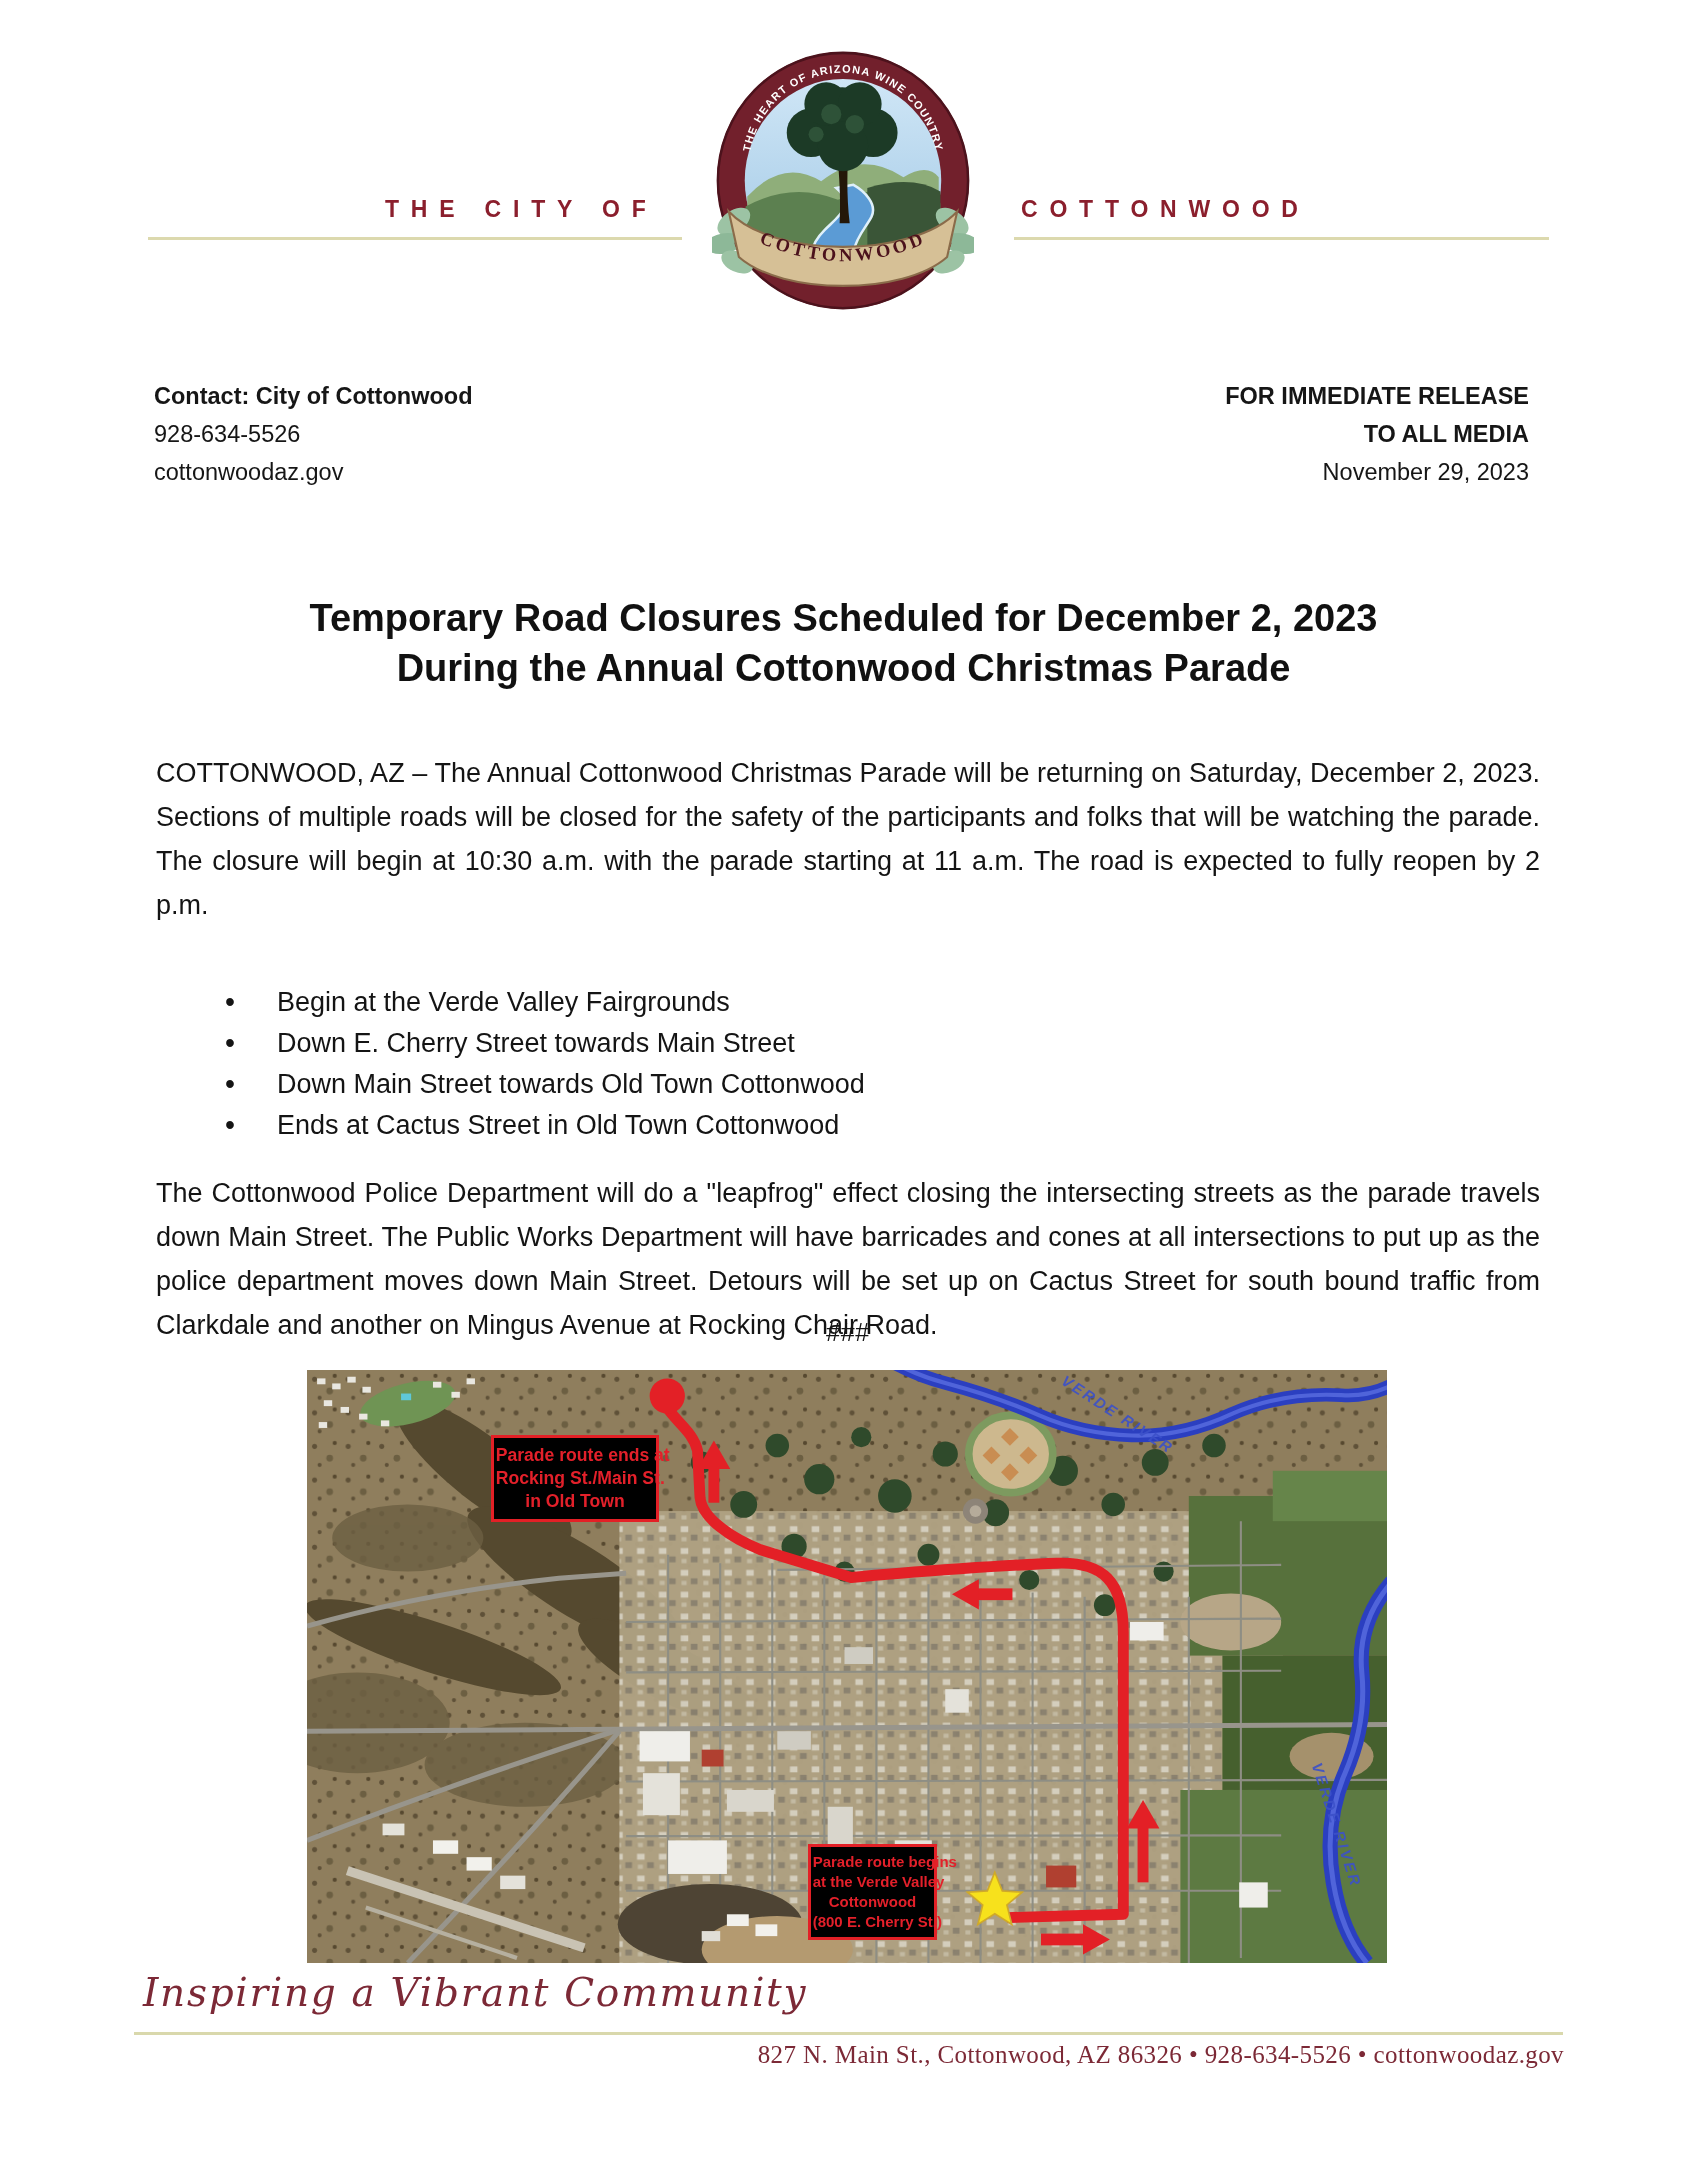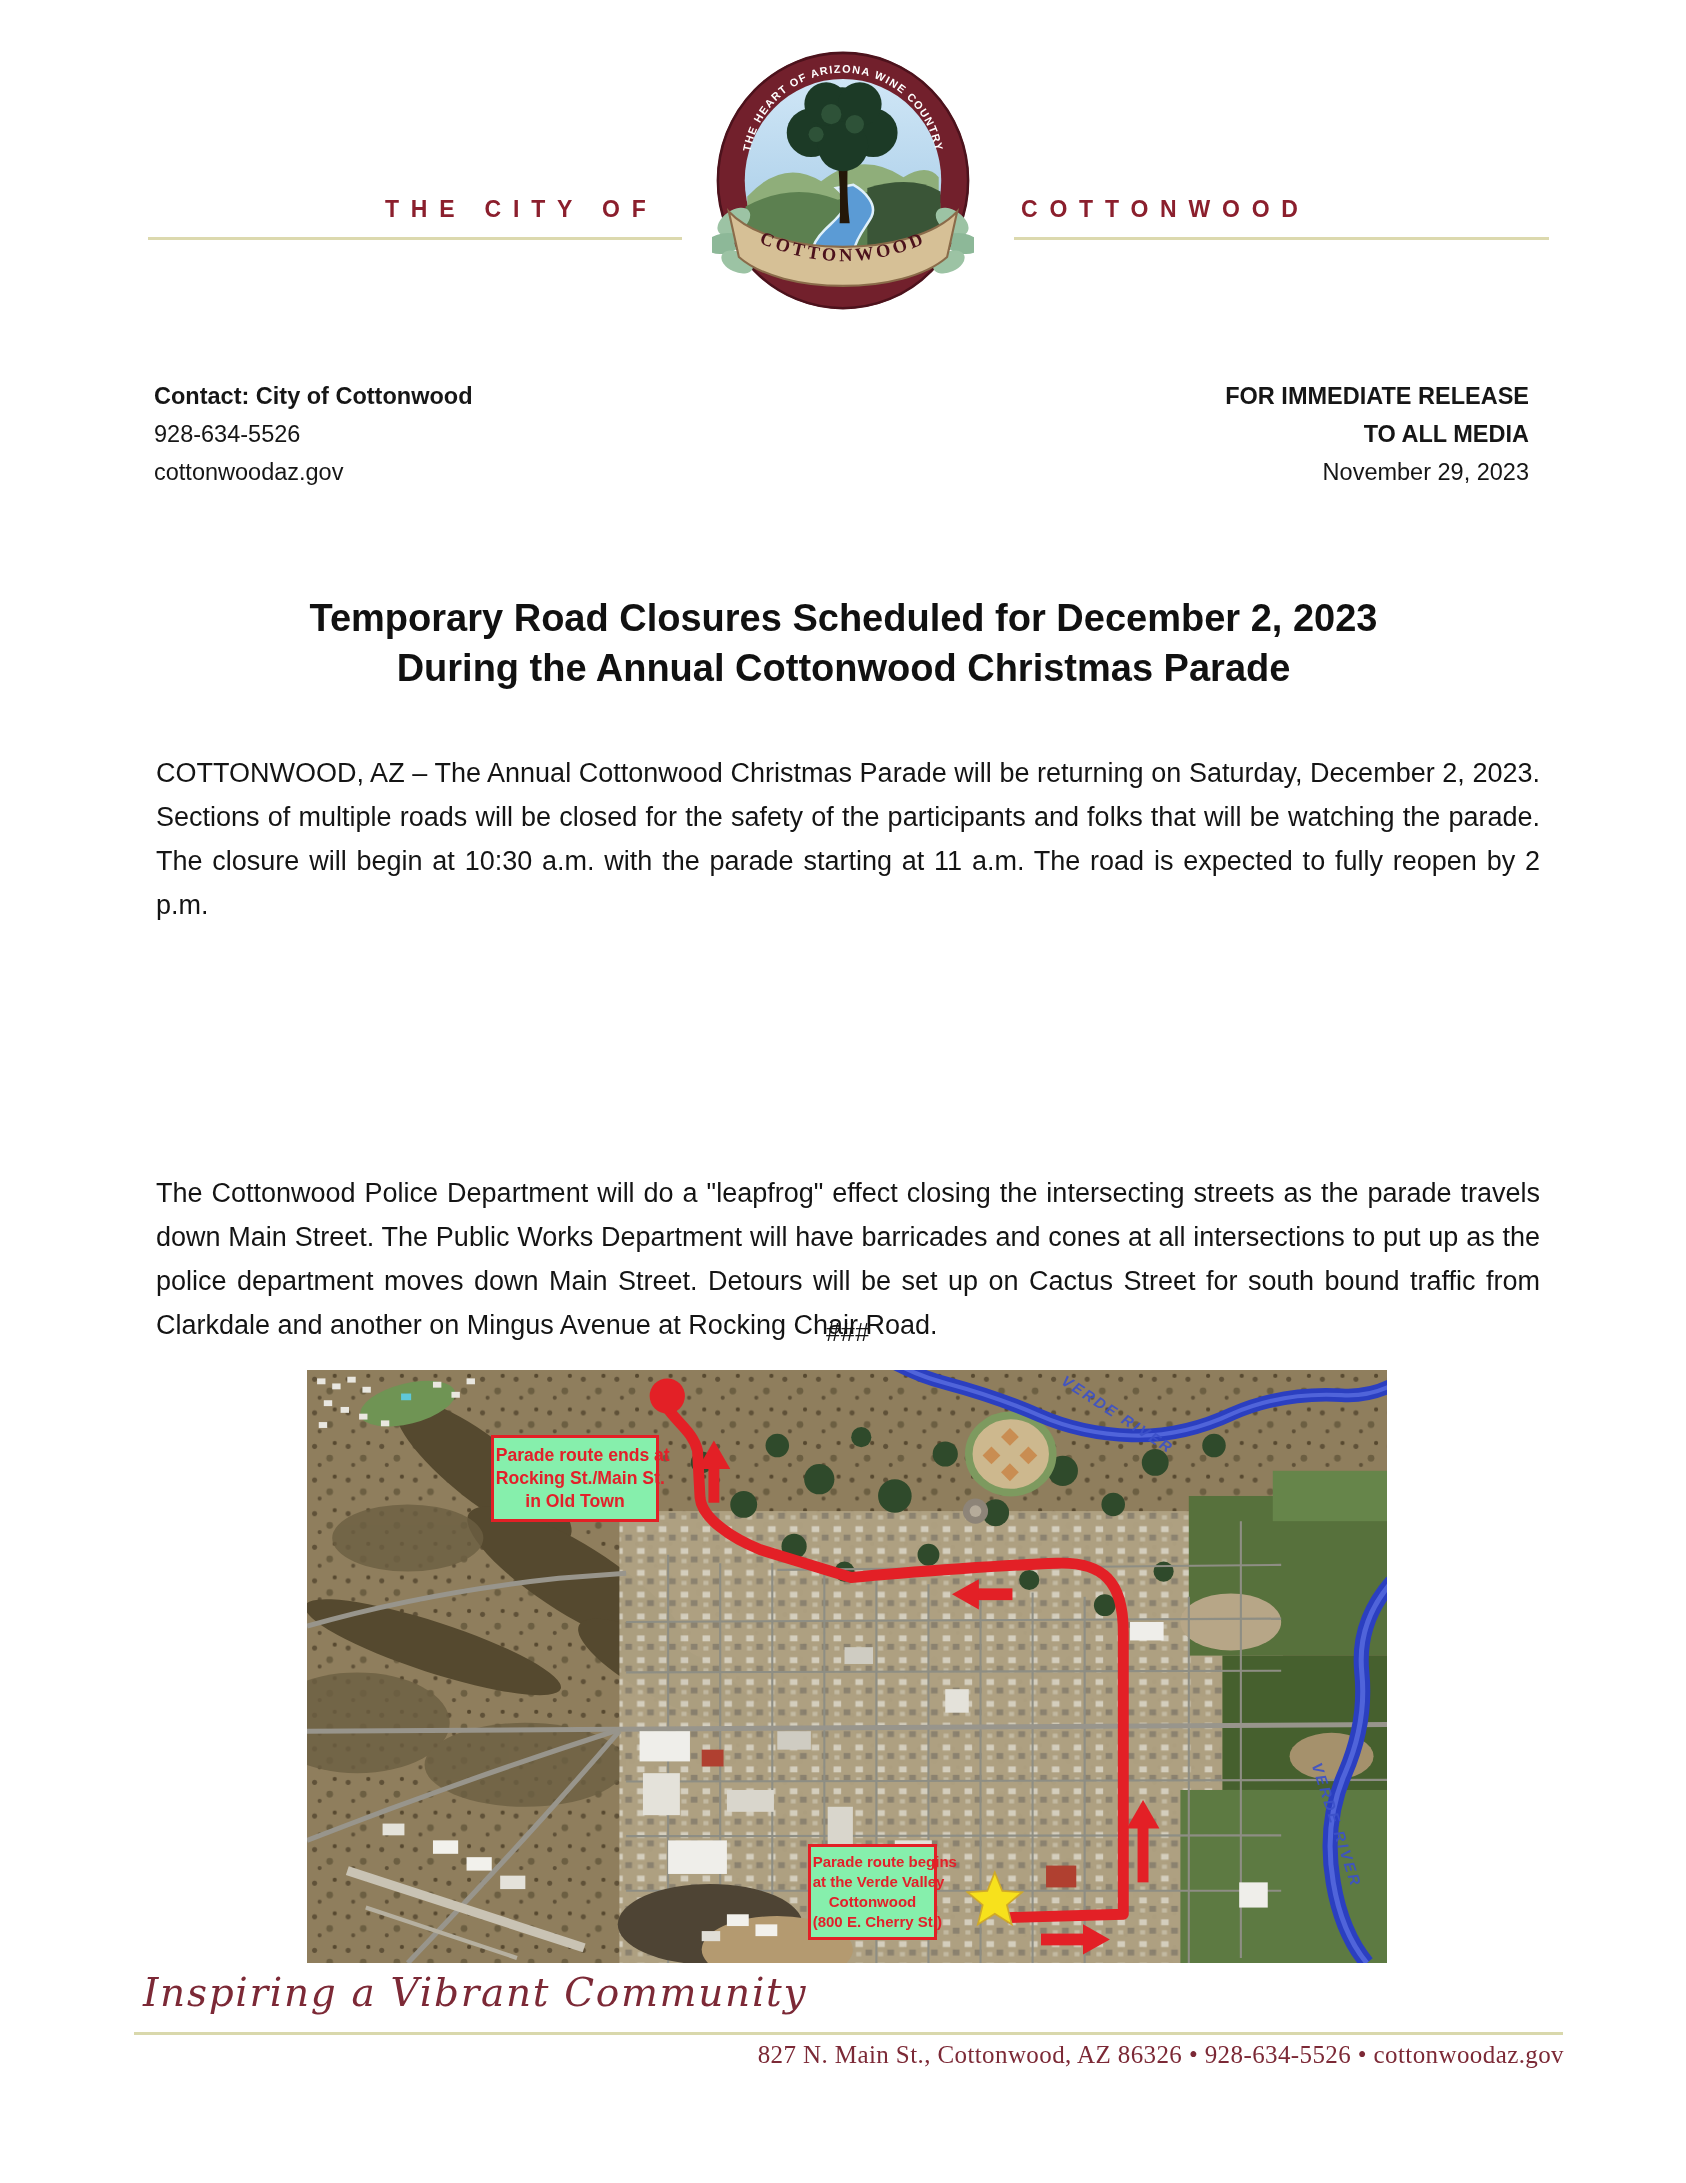--- a/index.html
+++ b/index.html
@@ -34,21 +34,21 @@
   .intro{position:absolute;left:156px;top:951px;font-size:27px;color:#141414;}
   ul.route{position:absolute;left:225px;top:982px;margin:0;padding:0;list-style:none;}
   ul.route li{position:relative;padding-left:52px;font-size:27px;line-height:41px;color:#141414;}
   ul.route li::before{content:"•";position:absolute;left:0;top:0;font-size:28.6px;}
   .p2{top:1171px;}
   .endmark{position:absolute;left:156px;width:1384px;top:1318px;text-align:center;
            font-size:25px;letter-spacing:0.8px;color:#141414;}
   
   .map{position:absolute;left:307px;top:1370px;width:1080px;height:593px;overflow:hidden;background:#a5926f;}
   .map svg{position:absolute;left:0;top:0;width:100%;height:100%;}
-  .callout{position:absolute;background:#86efac;border:3.4px solid #e32026;color:#e3202a;
+  .callout{position:absolute;background:#000000;border:3.4px solid #e32026;color:#e3202a;
            font-weight:bold;text-align:center;box-sizing:border-box;}
   .callout .cl{white-space:nowrap;}
   .callout.end{left:184px;top:65px;width:168px;padding:5.9px 1.7px;font-size:17.6px;line-height:23px;}
   .callout.begin{left:501px;top:474px;width:129px;padding:5px 1.7px;font-size:15px;line-height:20px;}
   
   .tagline{position:absolute;left:143px;top:1970px;font-family:"DejaVu Serif",serif;
            font-style:italic;font-size:39px;letter-spacing:1.7px;color:#7c2936;}
   .foot-rule{position:absolute;left:134px;top:2032px;width:1429px;height:2.5px;background:#d9d8ac;}
   .address{position:absolute;right:123px;top:2041px;font-family:"Liberation Serif",serif;
            font-size:25px;color:#7c2936;letter-spacing:0.4px;}
@@ -139,20 +139,26 @@
     <div class="b">TO ALL MEDIA</div>
     <div>November 29, 2023</div>
   </div>
 
   <div class="title">
     <div>Temporary Road Closures Scheduled for December 2, 2023</div>
     <div>During the Annual Cottonwood Christmas Parade</div>
   </div>
 
   <div class="para p1">COTTONWOOD, AZ – The Annual Cottonwood Christmas Parade will be returning on Saturday, December 2, 2023. Sections of multiple roads will be closed for the safety of the participants and folks that will be watching the parade. The closure will begin at 10:30 a.m. with the parade starting at 11 a.m. The road is expected to fully reopen by 2 p.m.</div>
+  <ul class="route">
+    <li>Begin at the Verde Valley Fairgrounds</li>
+    <li>Down E. Cherry Street towards Main Street</li>
+    <li>Down Main Street towards Old Town Cottonwood</li>
+    <li>Ends at Cactus Street in Old Town Cottonwood</li>
+  </ul>
   <div class="para p2">The Cottonwood Police Department will do a "leapfrog" effect closing the intersecting streets as the parade travels down Main Street. The Public Works Department will have barricades and cones at all intersections to put up as the police department moves down Main Street. Detours will be set up on Cactus Street for south bound traffic from Clarkdale and another on Mingus Avenue at Rocking Chair Road.</div>
   <div class="endmark">###</div>
 
   <div class="map">
 
     <svg viewBox="0 0 1286 706" preserveAspectRatio="none">
       <defs>
         <pattern id="city" width="26" height="26" patternUnits="userSpaceOnUse">
           <rect width="26" height="26" fill="#b0a283"></rect>
           <rect x="3" y="4" width="9" height="7" fill="#d8d2c2"></rect>

